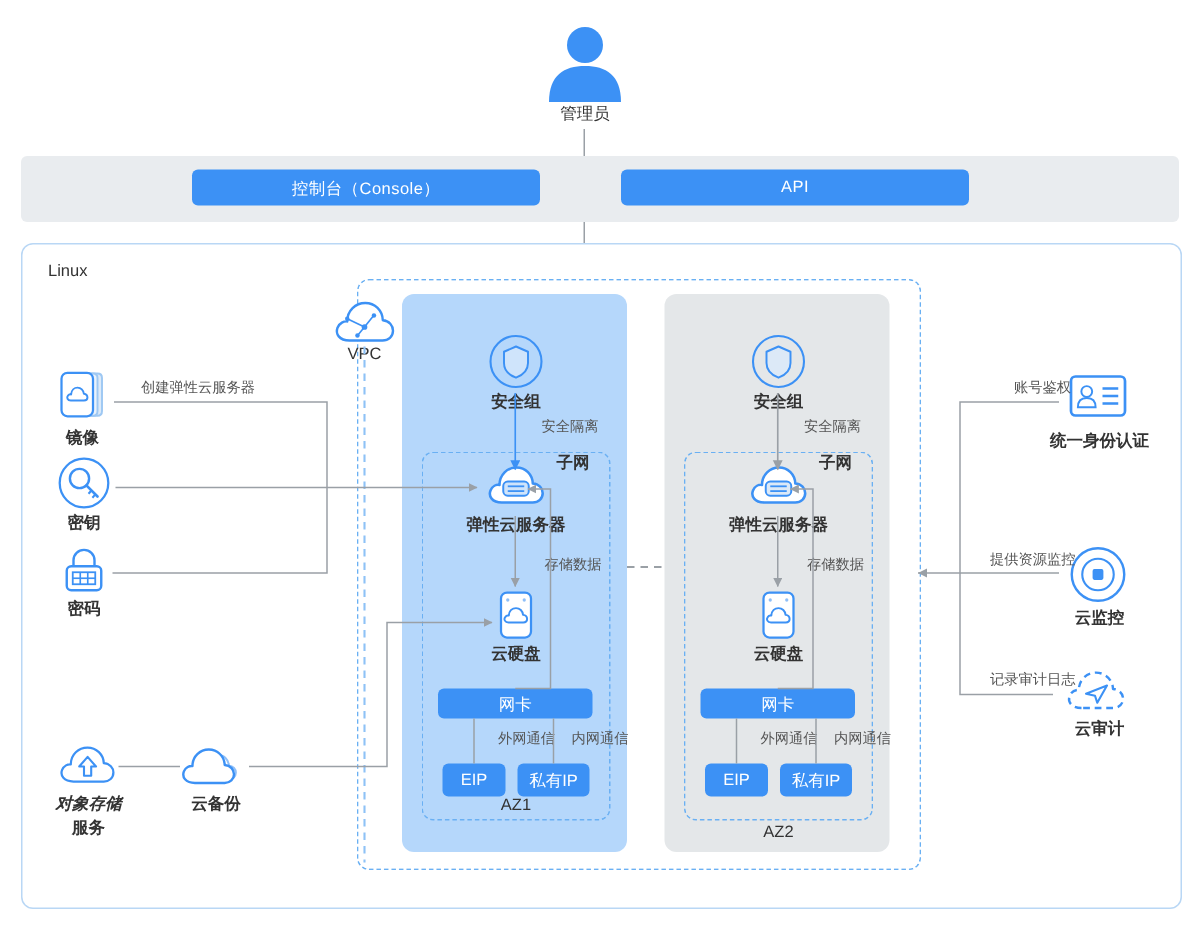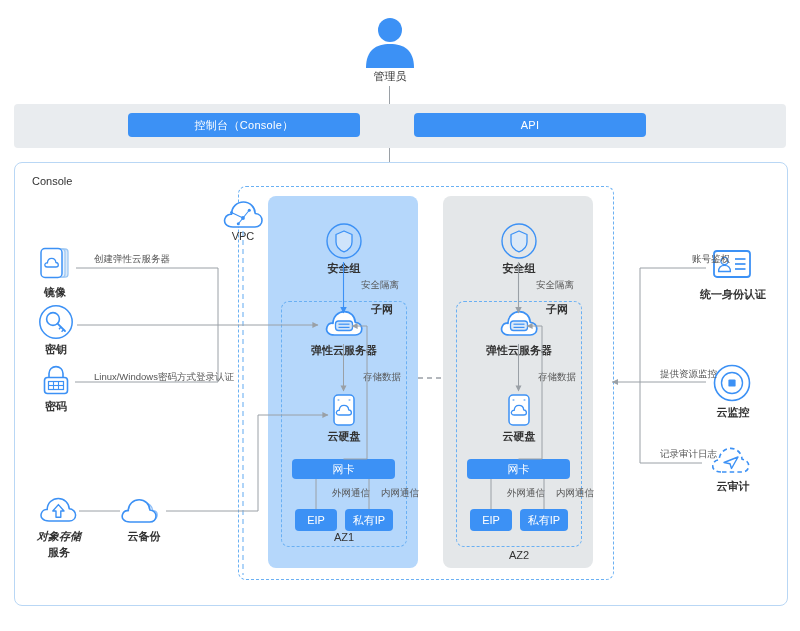--- a/index.html
+++ b/index.html
@@ -71,21 +71,21 @@
     <line x1="389.5" y1="86" x2="389.5" y2="104" stroke="#9aa0a6" stroke-width="1"></line>
 
     <line x1="389.5" y1="148" x2="389.5" y2="162" stroke="#9aa0a6" stroke-width="1"></line>
   </svg>
 
   <div class="topbar"></div>
   <div class="btn btn-api">API</div>
   <div class="btn btn-console">控制台（Console）</div>
 
   <div class="region-box"></div>
-  <div class="region-label">Console</div>
+  <div class="region-label">Linux</div>
 
   <div class="vpc-box"></div>
   <div class="icon" style="left:222px;top:198px;">
     <svg width="42" height="32" viewBox="0 0 42 32">
       <path d="M11 29 C4 29 1.5 24.5 3 20.5 C4.2 17.2 7.5 16 9.5 16.3 C9.5 9 15 4 21.5 4 C28 4 33 9 33.2 15.5 C37.5 15.8 40 19 40 22.5 C40 26.3 37 29 33 29 Z" fill="#ffffff" stroke="#3c91f5" stroke-width="1.6" stroke-linejoin="round"></path>
       <line x1="9.5" y1="14.5" x2="21" y2="20" stroke="#3c91f5" stroke-width="1.1"></line>
       <line x1="21" y1="20" x2="27" y2="12.5" stroke="#3c91f5" stroke-width="1.1"></line>
       <line x1="21" y1="20" x2="16.5" y2="25.5" stroke="#3c91f5" stroke-width="1.1"></line>
       <circle cx="21" cy="20" r="1.9" fill="#3c91f5"></circle>
       <circle cx="9.5" cy="14.5" r="1.5" fill="#3c91f5"></circle>
@@ -202,21 +202,20 @@
     <svg width="32" height="36" viewBox="0 0 32 36">
       <path d="M9 16 V11.5 C9 7.4 12.2 4.6 16 4.6 C19.8 4.6 23 7.4 23 11.5 V16" fill="none" stroke="#3c91f5" stroke-width="1.6"></path>
       <rect x="4.5" y="15.5" width="23" height="16" rx="3" fill="#ffffff" stroke="#3c91f5" stroke-width="1.6"></rect>
       <rect x="8.5" y="19.5" width="15" height="8" fill="none" stroke="#3c91f5" stroke-width="1.2"></rect>
       <line x1="13.5" y1="19.5" x2="13.5" y2="27.5" stroke="#3c91f5" stroke-width="1.1"></line>
       <line x1="18.5" y1="19.5" x2="18.5" y2="27.5" stroke="#3c91f5" stroke-width="1.1"></line>
       <line x1="8.5" y1="23.5" x2="23.5" y2="23.5" stroke="#3c91f5" stroke-width="1.1"></line>
     </svg>
   </div>
   <div class="lbl lbl-bold" style="left:31px;top:400px;width:50px;">密码</div>
-  <div class="lbl-sm" style="left:78px;top:371px;width:180px;text-align:left;">Linux/Windows密码方式登录认证</div>
 
   <div class="icon" style="left:38px;top:494px;">
     <svg width="42" height="32" viewBox="0 0 42 32">
       <path d="M11 27 C4.5 27 2 23 3.4 19.3 C4.5 16.4 7.3 15.3 9.2 15.6 C9.2 9 14.4 4.4 20.3 4.4 C26.3 4.4 31 9 31.2 14.8 C35.2 15.1 37.6 18 37.6 21 C37.6 24.5 34.9 27 31.2 27 Z" fill="#ffffff" stroke="#3c91f5" stroke-width="1.5" stroke-linejoin="round"></path>
       <path d="M20.4 10.6 L26 17 H22.8 V23.2 H18 V17 H14.8 Z" fill="none" stroke="#3c91f5" stroke-width="1.4" stroke-linejoin="round"></path>
     </svg>
   </div>
   <div class="lbl lbl-bold" style="left:30px;top:530px;width:58px;font-style:italic;">对象存储</div>
   <div class="lbl lbl-bold" style="left:30px;top:546px;width:58px;">服务</div>
 
@@ -232,21 +231,21 @@
     <svg width="40" height="32" viewBox="0 0 40 32">
       <rect x="2" y="3" width="36" height="26" rx="3" fill="#ffffff" stroke="#3c91f5" stroke-width="1.8"></rect>
       <circle cx="12.5" cy="13" r="3.6" fill="none" stroke="#3c91f5" stroke-width="1.3"></circle>
       <path d="M6.6 23.5 C6.6 18.6 9.4 17.3 12.5 17.3 C15.6 17.3 18.4 18.6 18.4 23.5 Z" fill="none" stroke="#3c91f5" stroke-width="1.3"></path>
       <line x1="23" y1="11" x2="33.5" y2="11" stroke="#3c91f5" stroke-width="1.7"></line>
       <line x1="23" y1="16" x2="33.5" y2="16" stroke="#3c91f5" stroke-width="1.7"></line>
       <line x1="23" y1="21" x2="33.5" y2="21" stroke="#3c91f5" stroke-width="1.7"></line>
     </svg>
   </div>
   <div class="lbl lbl-bold" style="left:692px;top:288px;width:82px;">统一身份认证</div>
-  <div class="lbl-sm" style="left:644px;top:253px;width:70px;text-align:right;">账号鉴权</div>
+  <div class="lbl-sm" style="left:644px;top:253px;width:70px;text-align:center;">账号鉴权</div>
 
   <div class="icon" style="left:712px;top:363px;">
     <svg width="40" height="40" viewBox="0 0 40 40">
       <circle cx="20" cy="20" r="17.5" fill="none" stroke="#3c91f5" stroke-width="1.6"></circle>
       <circle cx="20" cy="20" r="10.5" fill="none" stroke="#3c91f5" stroke-width="1.4"></circle>
       <rect x="16.4" y="16.4" width="7.2" height="7.2" rx="1.2" fill="#3c91f5"></rect>
     </svg>
   </div>
   <div class="lbl lbl-bold" style="left:707px;top:406px;width:52px;">云监控</div>
   <div class="lbl-sm" style="left:644px;top:368px;width:70px;text-align:left;">提供资源监控</div>

